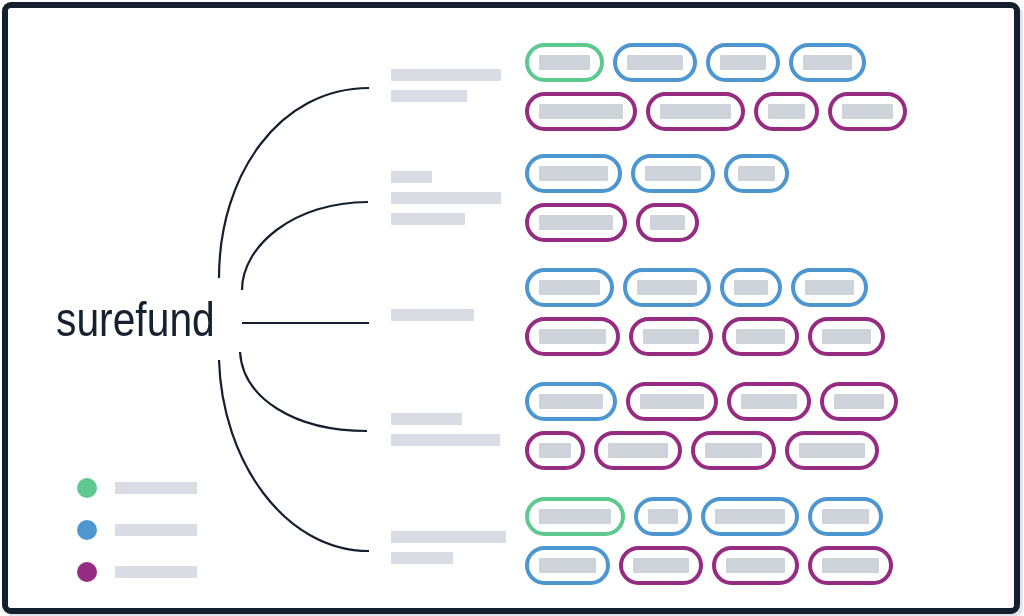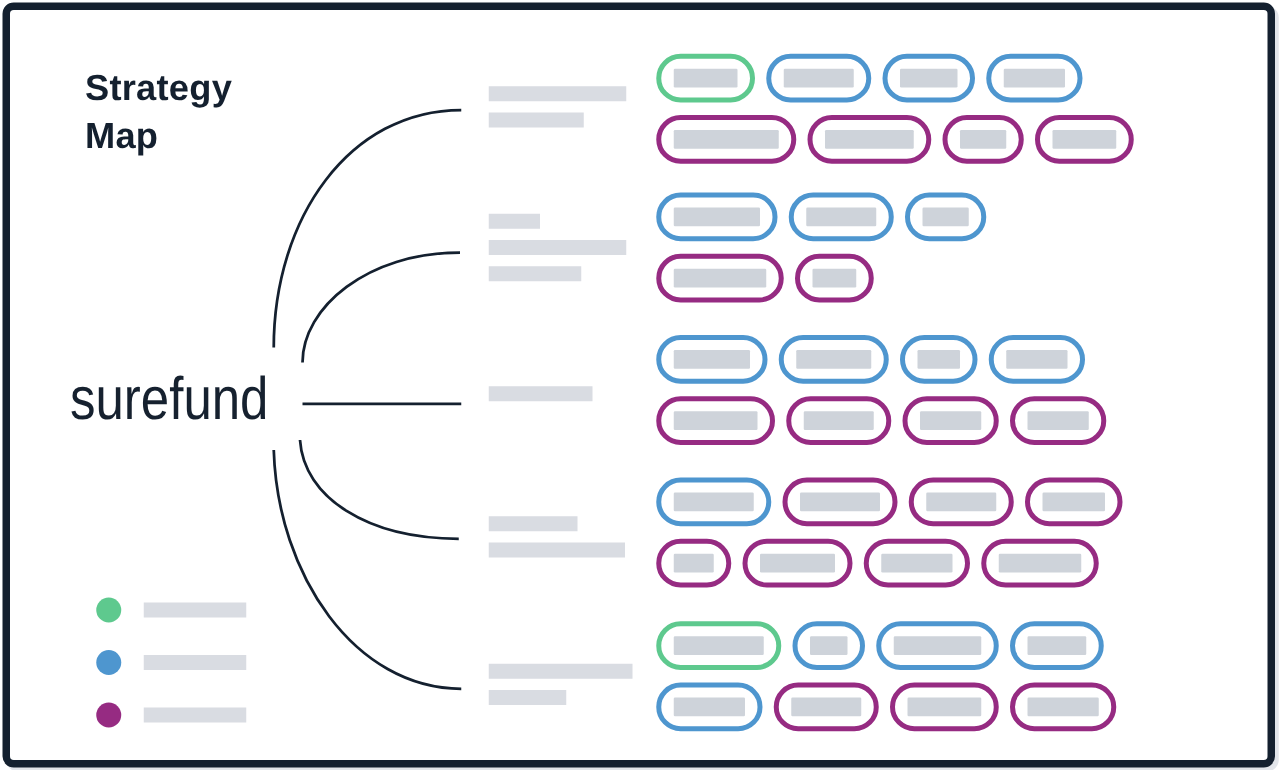--- a/index.html
+++ b/index.html
@@ -107,21 +107,20 @@
   .legend-bar {
     width: 82px; height: 12px;
     background: #d9dce2;
   }
 </style>
 </head>
 <body>
 
 <div class="frame">
 
-  <h1 class="title">Strategy Map</h1>
 
   <div class="brand">surefund</div>
 
   <svg class="connectors" viewBox="0 0 1024 616">
     <path d="M 211 270 C 211 166, 272 80, 361 80" fill="none" stroke="#14202f" stroke-width="2.2"></path>
     <path d="M 234 282 C 234 238, 286 194, 360 194" fill="none" stroke="#14202f" stroke-width="2.2"></path>
     <path d="M 234 315 L 361 315" fill="none" stroke="#14202f" stroke-width="2.2"></path>
     <path d="M 232 344 C 235 390, 286 423, 359 423" fill="none" stroke="#14202f" stroke-width="2.2"></path>
     <path d="M 211 352 C 214 452, 276 543, 361 543" fill="none" stroke="#14202f" stroke-width="2.2"></path>
   </svg>

